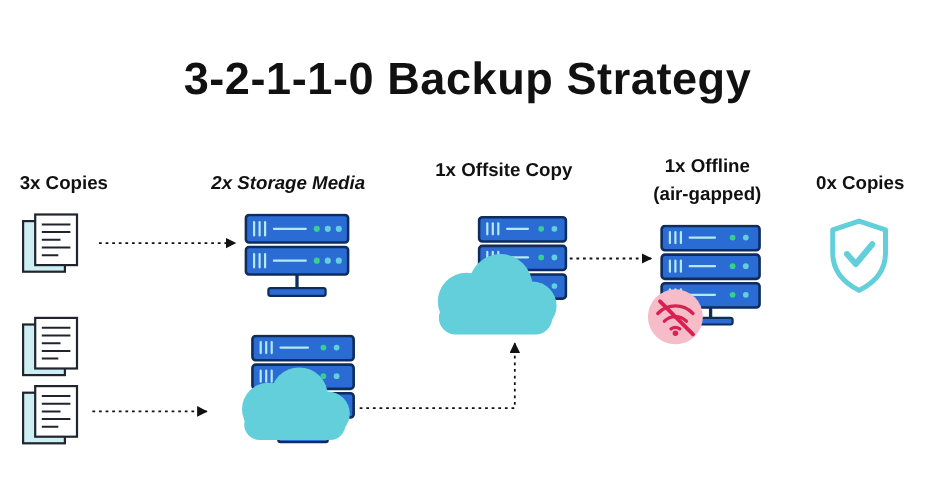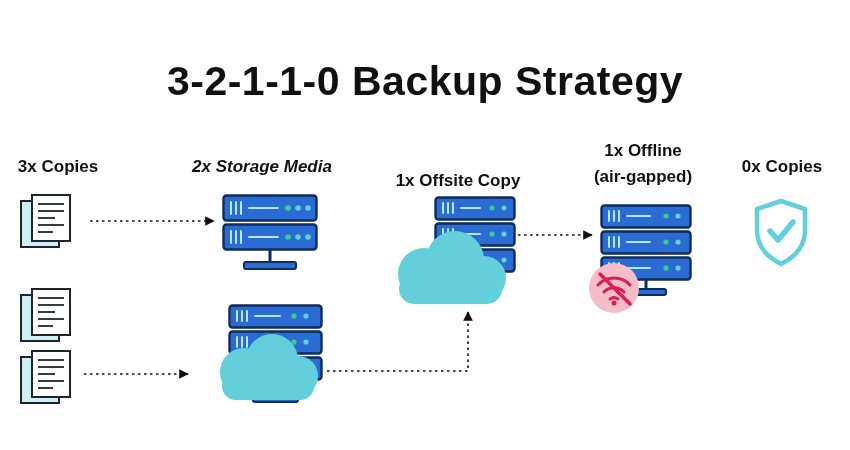--- a/index.html
+++ b/index.html
@@ -7,21 +7,21 @@
   body { font-family: "Liberation Sans", sans-serif; }
   .canvas {
     position: relative;
     width: 850px;
     height: 450px;
     background: var(--background, #ffffff);
     overflow: hidden;
   }
   .title {
     position: absolute;
-    top: 58px;
+    top: 48px;
     left: 0;
     width: 100%;
     text-align: center;
     font-size: 41px;
     font-weight: 800;
     letter-spacing: 0.5px;
     color: var(--title-text, #111);
   }
   .col-label {
     position: absolute;
@@ -67,21 +67,21 @@
 </style>
 </head>
 <body>
 
 <div class="canvas">
 
   <h1 class="title">3-2-1-1-0 Backup Strategy</h1>
 
   <div class="col-label" style="left:0; width:116px; top:154px;">3x Copies</div>
   <div class="col-label" style="left:172px; width:180px; top:154px;font-style:italic;">2x Storage Media</div>
-  <div class="col-label" style="left:368px; width:180px; top:168px;">1x Offsite Copy</div>
+  <div class="col-label" style="left:368px; width:180px; top:142px;">1x Offsite Copy</div>
   <div class="col-label" style="left:553px; width:180px; top:138px;">
     <div>1x Offline</div>
     <div>(air-gapped)</div>
   </div>
   <div class="col-label" style="left:722px; width:120px; top:154px;">0x Copies</div>
 
   <div class="abs" style="left:18px; top:192px;">
     <svg width="58" height="58" viewBox="0 0 58 58">
       <rect class="doc-back" x="3" y="9" width="38" height="46"></rect>
       <rect class="doc-front" x="14" y="3" width="38" height="46"></rect>

